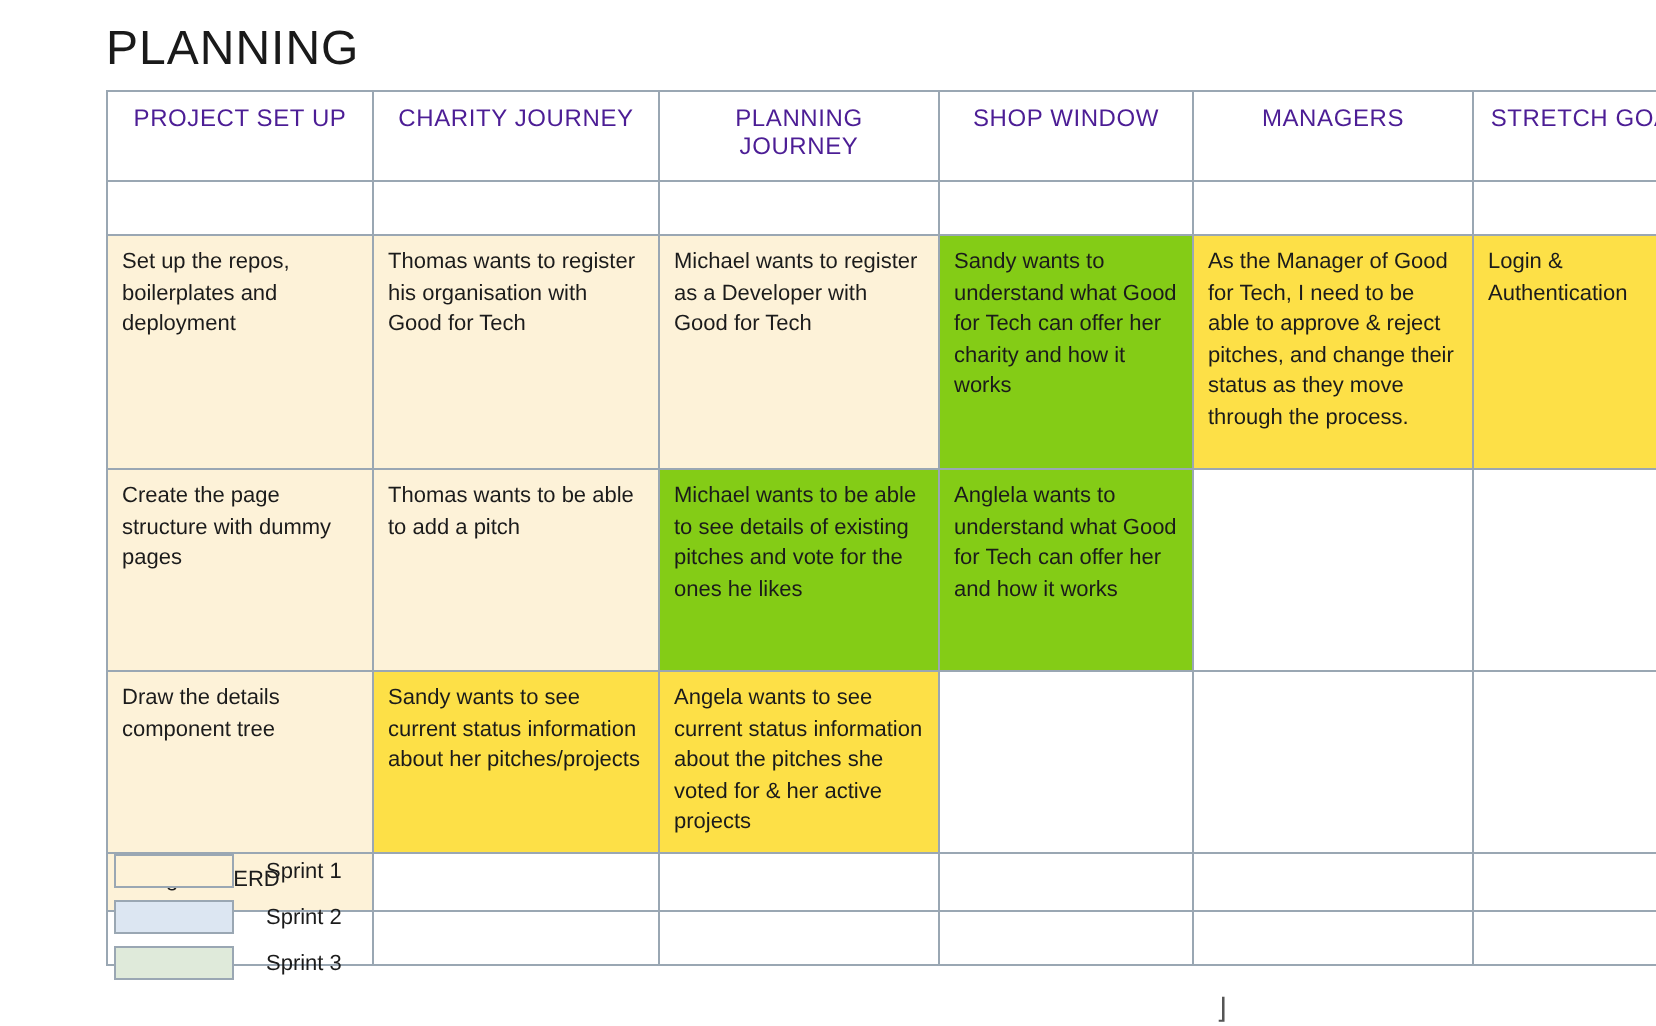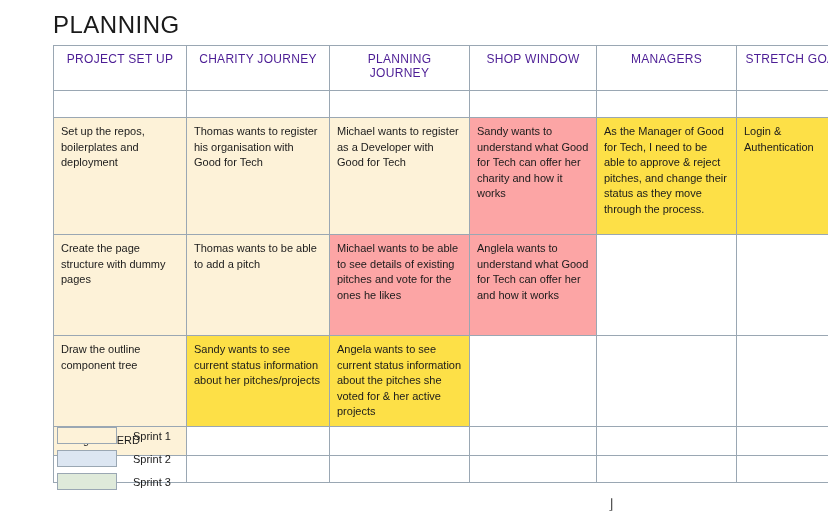--- a/index.html
+++ b/index.html
@@ -68,21 +68,21 @@
   .spacer-row td {
     height: 14px;
     padding: 0;
     border-left: 1px solid #9aa7b3;
     border-right: 1px solid #9aa7b3;
     border-top: 1px solid #9aa7b3;
     border-bottom: 1px solid #9aa7b3;
     background: #ffffff;
   }
   .sprint1 { background: #fdf2d8; }
-  .sprint2 { background: #fca5a5; }
+  .sprint2 { background: #84cc16; }
   .sprint3 { background: #fde047; }
   .empty { background: #ffffff; }
 
   .r1 td { height: 104px; }
   .r2 td { height: 88px; margin-left: 48px; }
   .r3 td { height: 78px; }
   .r4 td { height: 16px; padding-top: 3px; padding-bottom: 3px; }
   .r5 td { height: 14px; padding: 0; }
 
   .legend {
@@ -157,21 +157,21 @@
       <tr class="r2">
         <td class="col1 sprint1">Create the page structure with dummy pages</td>
         <td class="col2 sprint1">Thomas wants to be able to add a pitch</td>
         <td class="col3 sprint2">Michael wants to be able to see details of existing pitches and vote for the ones he likes</td>
         <td class="col4 sprint2">Anglela wants to understand what Good for Tech can offer her and how it works</td>
         <td class="col5 empty"></td>
         <td class="col6 empty"></td>
       </tr>
 
       <tr class="r3">
-        <td class="col1 sprint1">Draw the outline component tree</td>
+        <td class="col1 sprint1">Draw the details component tree</td>
         <td class="col2 sprint3">Sandy wants to see current status information about her pitches/projects</td>
         <td class="col3 sprint3">Angela wants to see current status information about the pitches she voted for &amp; her active projects</td>
         <td class="col4 empty"></td>
         <td class="col5 empty"></td>
         <td class="col6 empty"></td>
       </tr>
 
       <tr class="r4">
         <td class="col1 sprint1">Design the ERD</td>
         <td class="col2 empty"></td>

